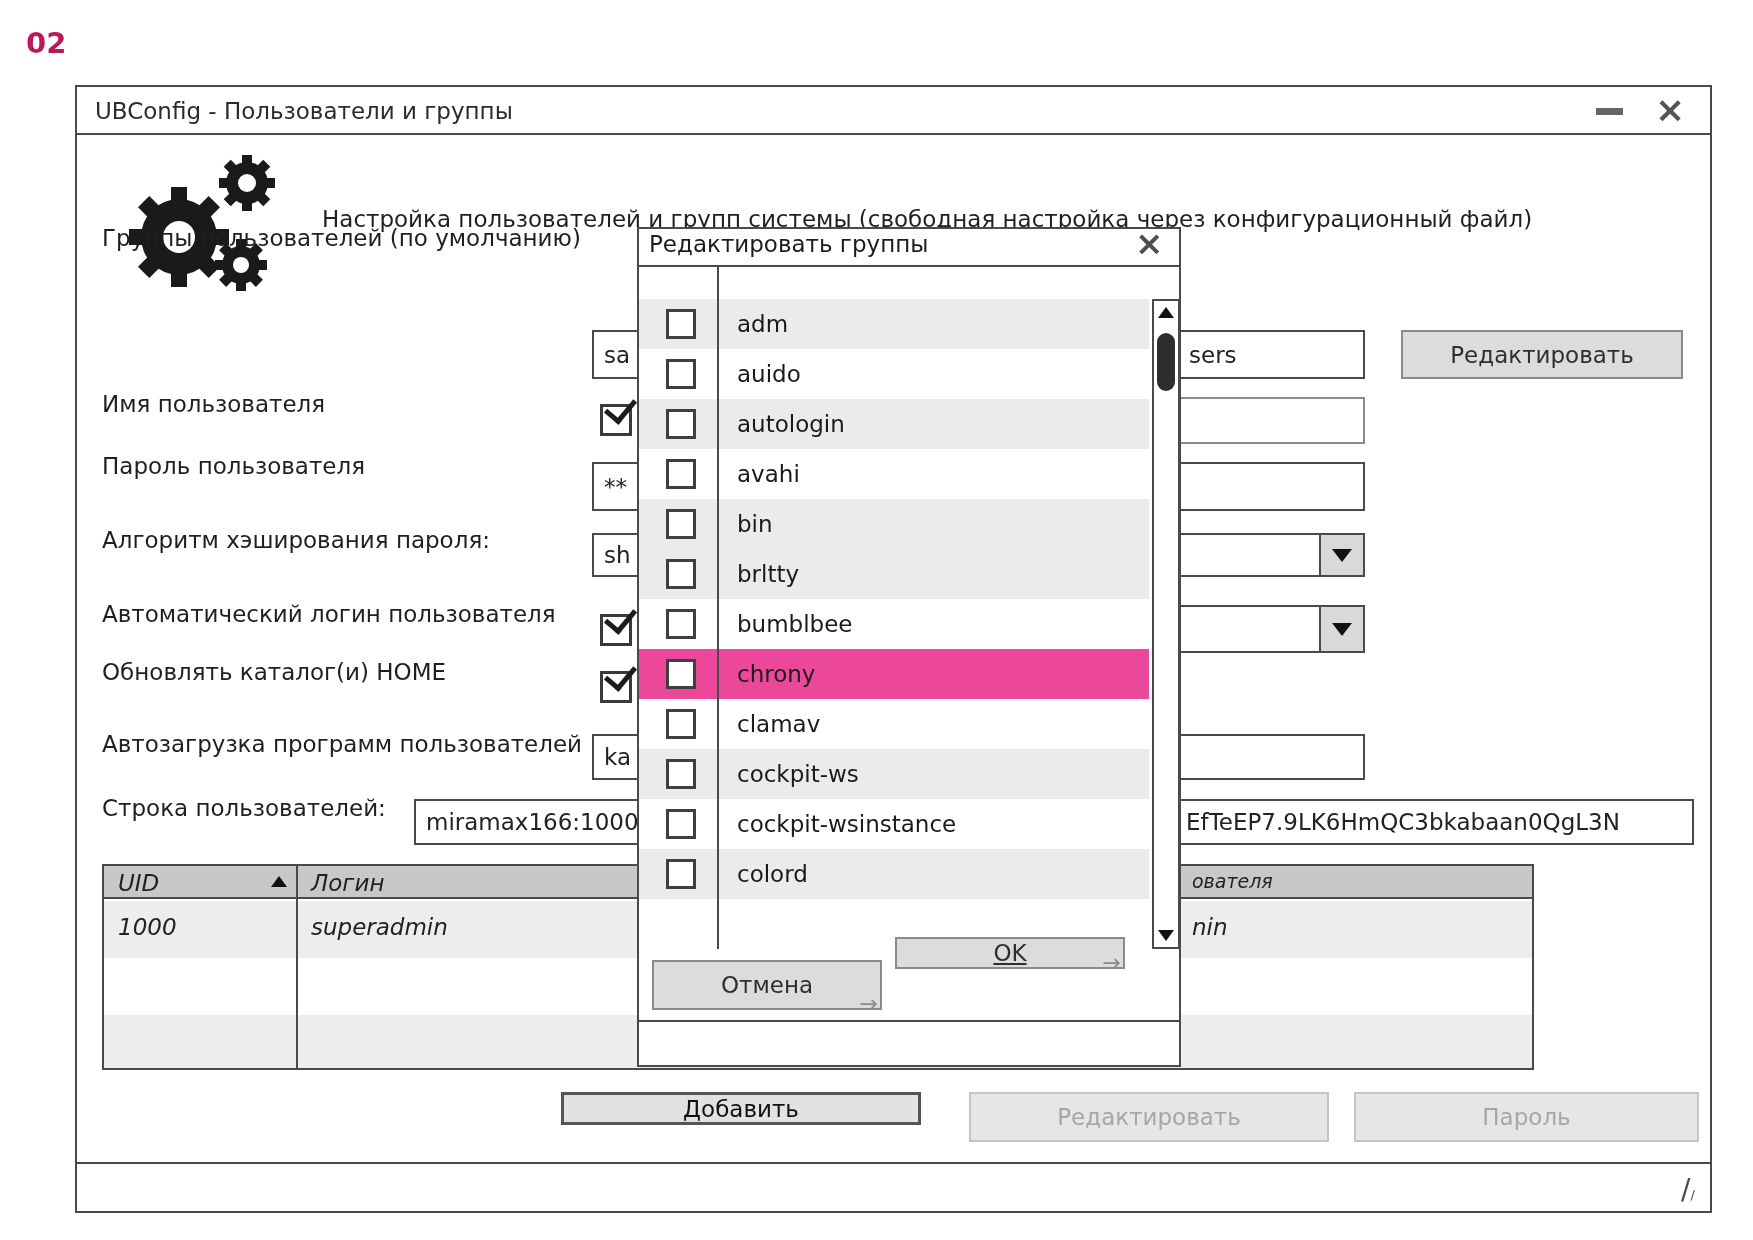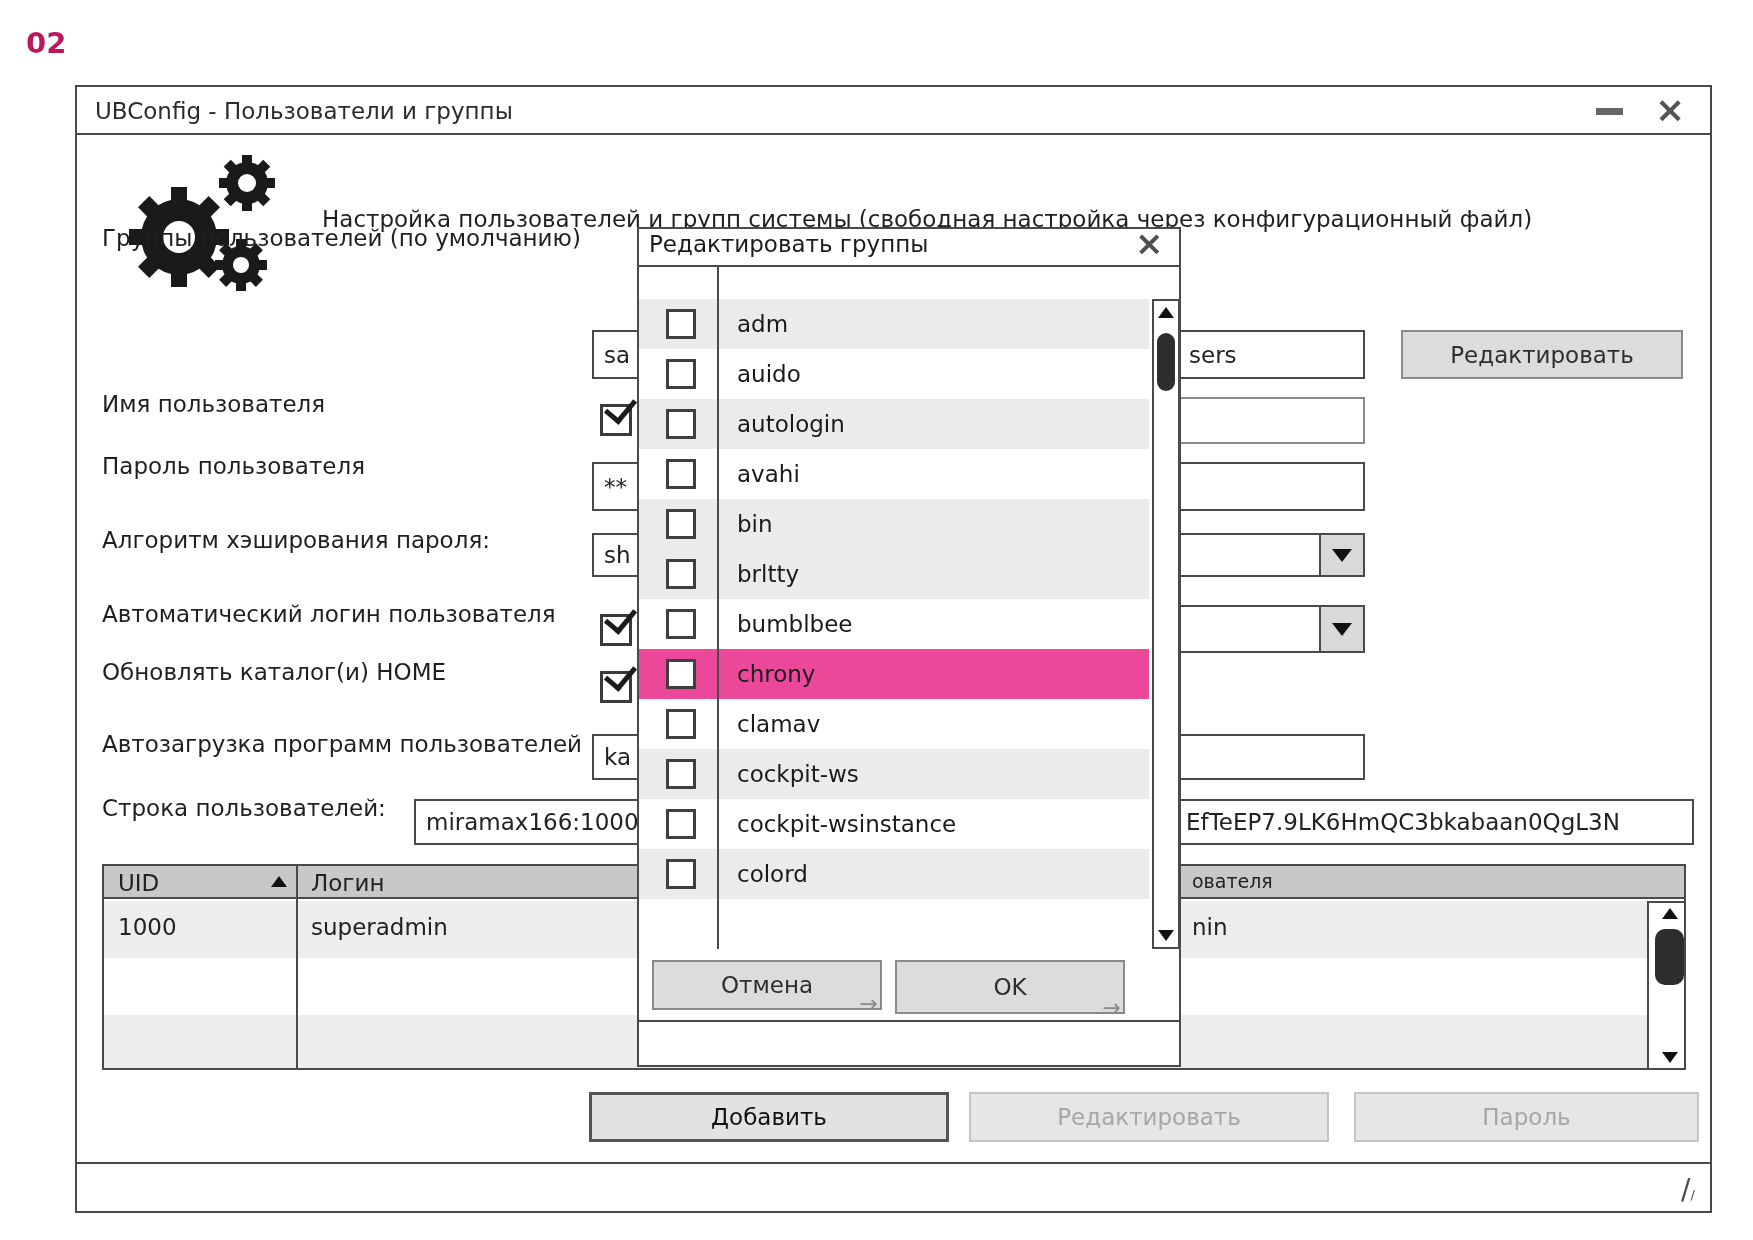--- a/index.html
+++ b/index.html
@@ -143,21 +143,21 @@
 
     <div class="field" style="left:515px;top:647px;width:773px;height:46px;">
       <span>ka</span>
     </div>
 
     <div class="field" style="left:337px;top:712px;width:1280px;height:46px;">
       <span>miramax166:1000</span>
       <span class="rfrag" style="left:770px;">EfTeEP7.9LK6HmQC3bkabaan0QgL3N</span>
     </div>
 
-    <div class="abs" style="left:25px;top:777px;width:1584px;height:206px;border:2px solid #4a4a4a;background:#fff;overflow:hidden;">
+    <div class="abs" style="left:25px;top:777px;width:1432px;height:206px;border:2px solid #4a4a4a;background:#fff;overflow:hidden;font-style:italic;">
 
       <div class="abs" style="left:0;top:0;width:100%;height:33px;background:#c8c8c8;border-bottom:2px solid #4a4a4a;">
         <span class="abs" style="left:14px;top:4px;font-size:23px;">UID</span>
         <span class="abs tri-up sm" style="left:167px;top:10px;"></span>
         <span class="abs" style="left:207px;top:4px;font-size:23px;">Логин</span>
         <span class="abs" style="left:1088px;top:4px;font-size:19px;">ователя</span>
       </div>
 
       <div class="abs" style="left:0;top:35px;width:100%;height:57px;background:#ededed;">
         <span class="abs" style="left:14px;top:13px;font-size:23px;">1000</span>
@@ -173,21 +173,21 @@
         <span class="sb-arrow" style="top:5px;">
             <span class="tri-up sm"></span>
           </span>
         <span class="sb-thumb" style="top:26px;height:56px;left:6px;right:6px;"></span>
         <span class="sb-arrow" style="bottom:5px;">
             <span class="tri-down sm"></span>
           </span>
       </div>
     </div>
 
-    <div class="btn primary" style="left:512px;top:1005px;width:360px;height:50px;">Добавить</div>
+    <div class="btn primary" style="left:484px;top:1005px;width:360px;height:33px;">Добавить</div>
     <div class="btn disabled" style="left:892px;top:1005px;width:360px;height:50px;">Редактировать</div>
     <div class="btn disabled" style="left:1277px;top:1005px;width:345px;height:50px;">Пароль</div>
 
     <div class="hline" style="left:0;top:1075px;width:1633px;"></div>
     <div class="abs" style="left:1604px;top:1086px;font-size:28px;color:#4a4a4a;">/<span style="font-size:13px;">/</span></div>
   </div>
 
   <div class="abs" style="left:637px;top:227px;width:544px;height:840px;border:2px solid #4a4a4a;background:#fff;z-index:10;">
 
     <div class="abs" style="left:0;top:0;width:100%;height:38px;border-bottom:2px solid #4a4a4a;background:#fff;">
@@ -256,21 +256,21 @@
       <span class="sb-thumb" style="top:32px;height:58px;"></span>
       <span class="sb-arrow" style="bottom:6px;">
           <span class="tri-down sm"></span>
         </span>
     </div>
 
     <div class="btn" style="left:13px;top:731px;width:230px;height:50px;overflow:visible;">
       <span>Отмена</span>
       <span class="corner-arrow">→</span>
     </div>
-    <div class="btn" style="left:256px;top:731px;width:230px;height:54px;overflow:visible;">
+    <div class="btn" style="left:256px;top:708px;width:230px;height:32px;overflow:visible;text-decoration:underline;">
       <span>OK</span>
       <span class="corner-arrow">→</span>
     </div>
 
     <div class="hline" style="left:0;top:791px;width:540px;"></div>
   </div>
 
 </div>
 
 </body></html>

